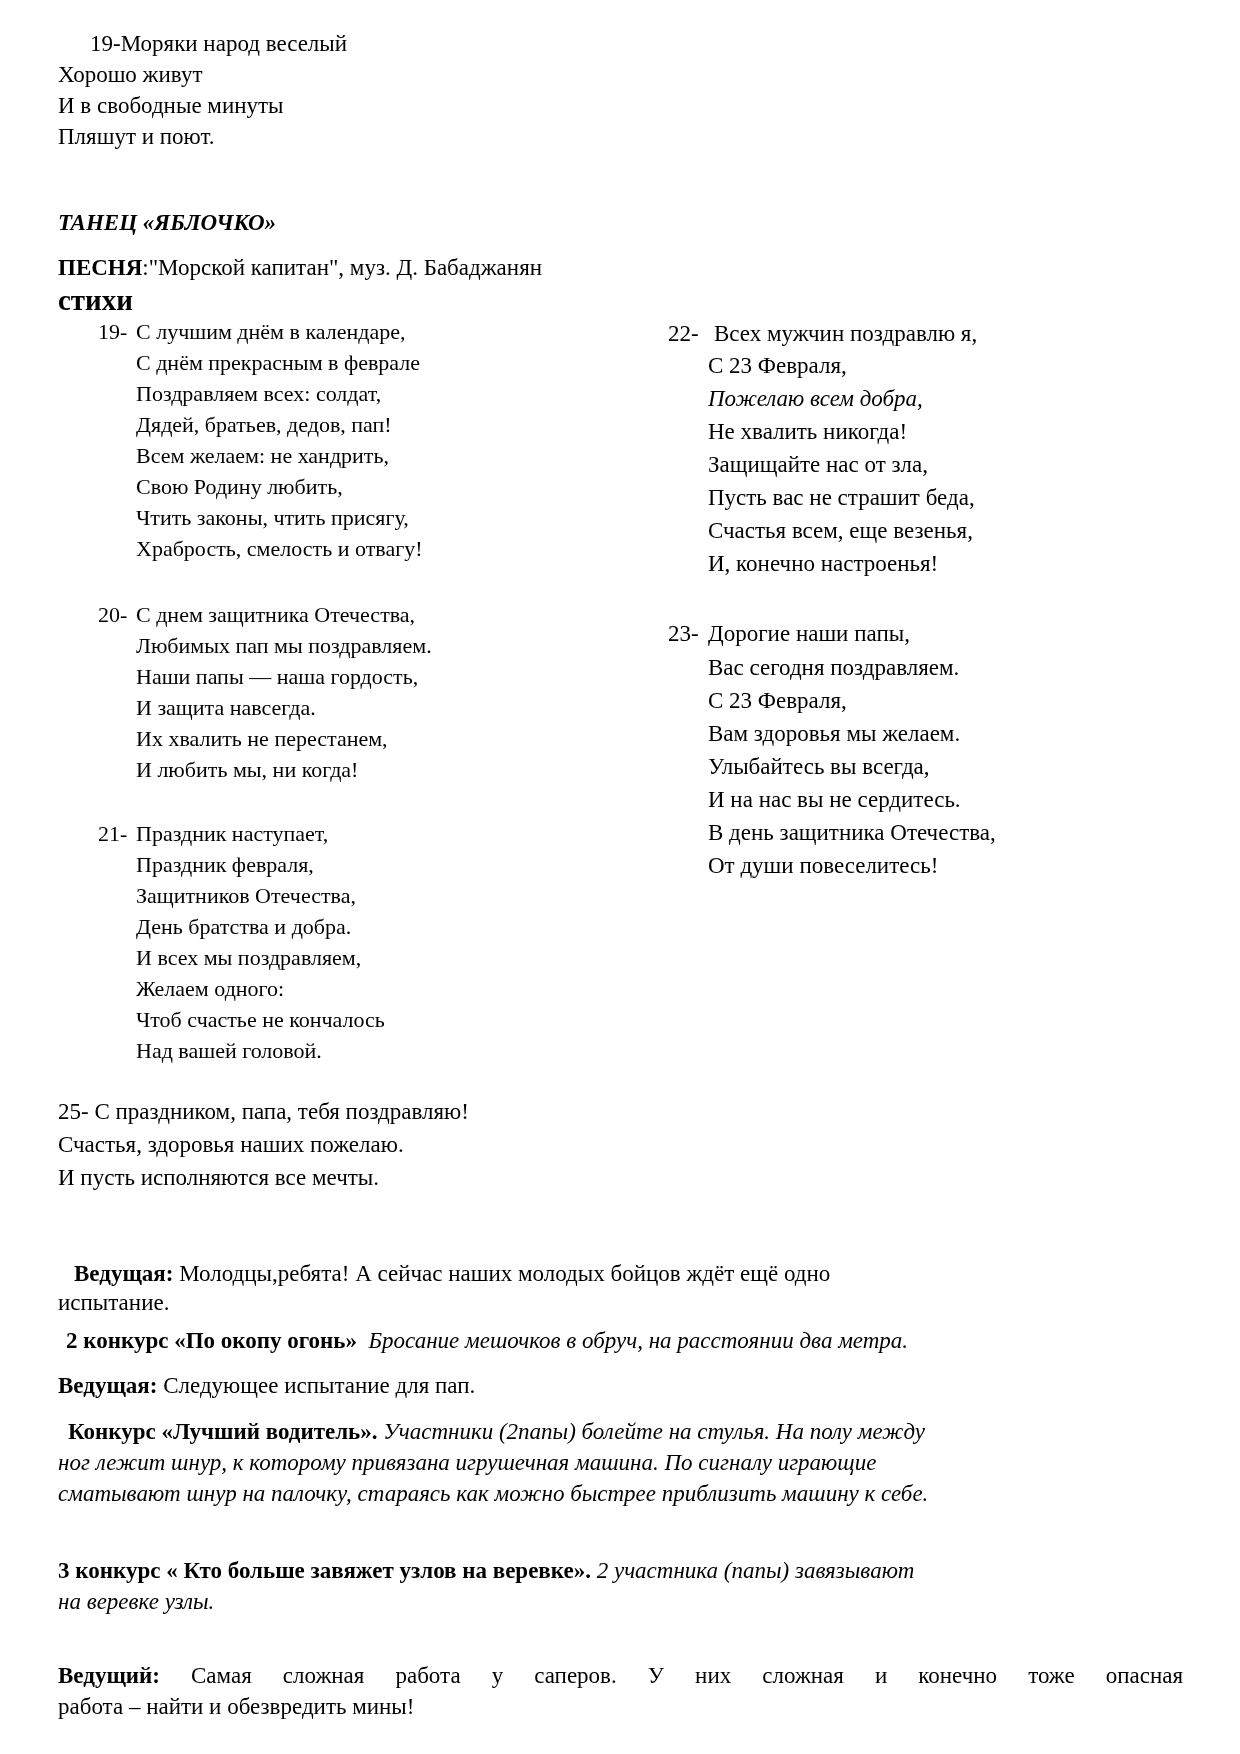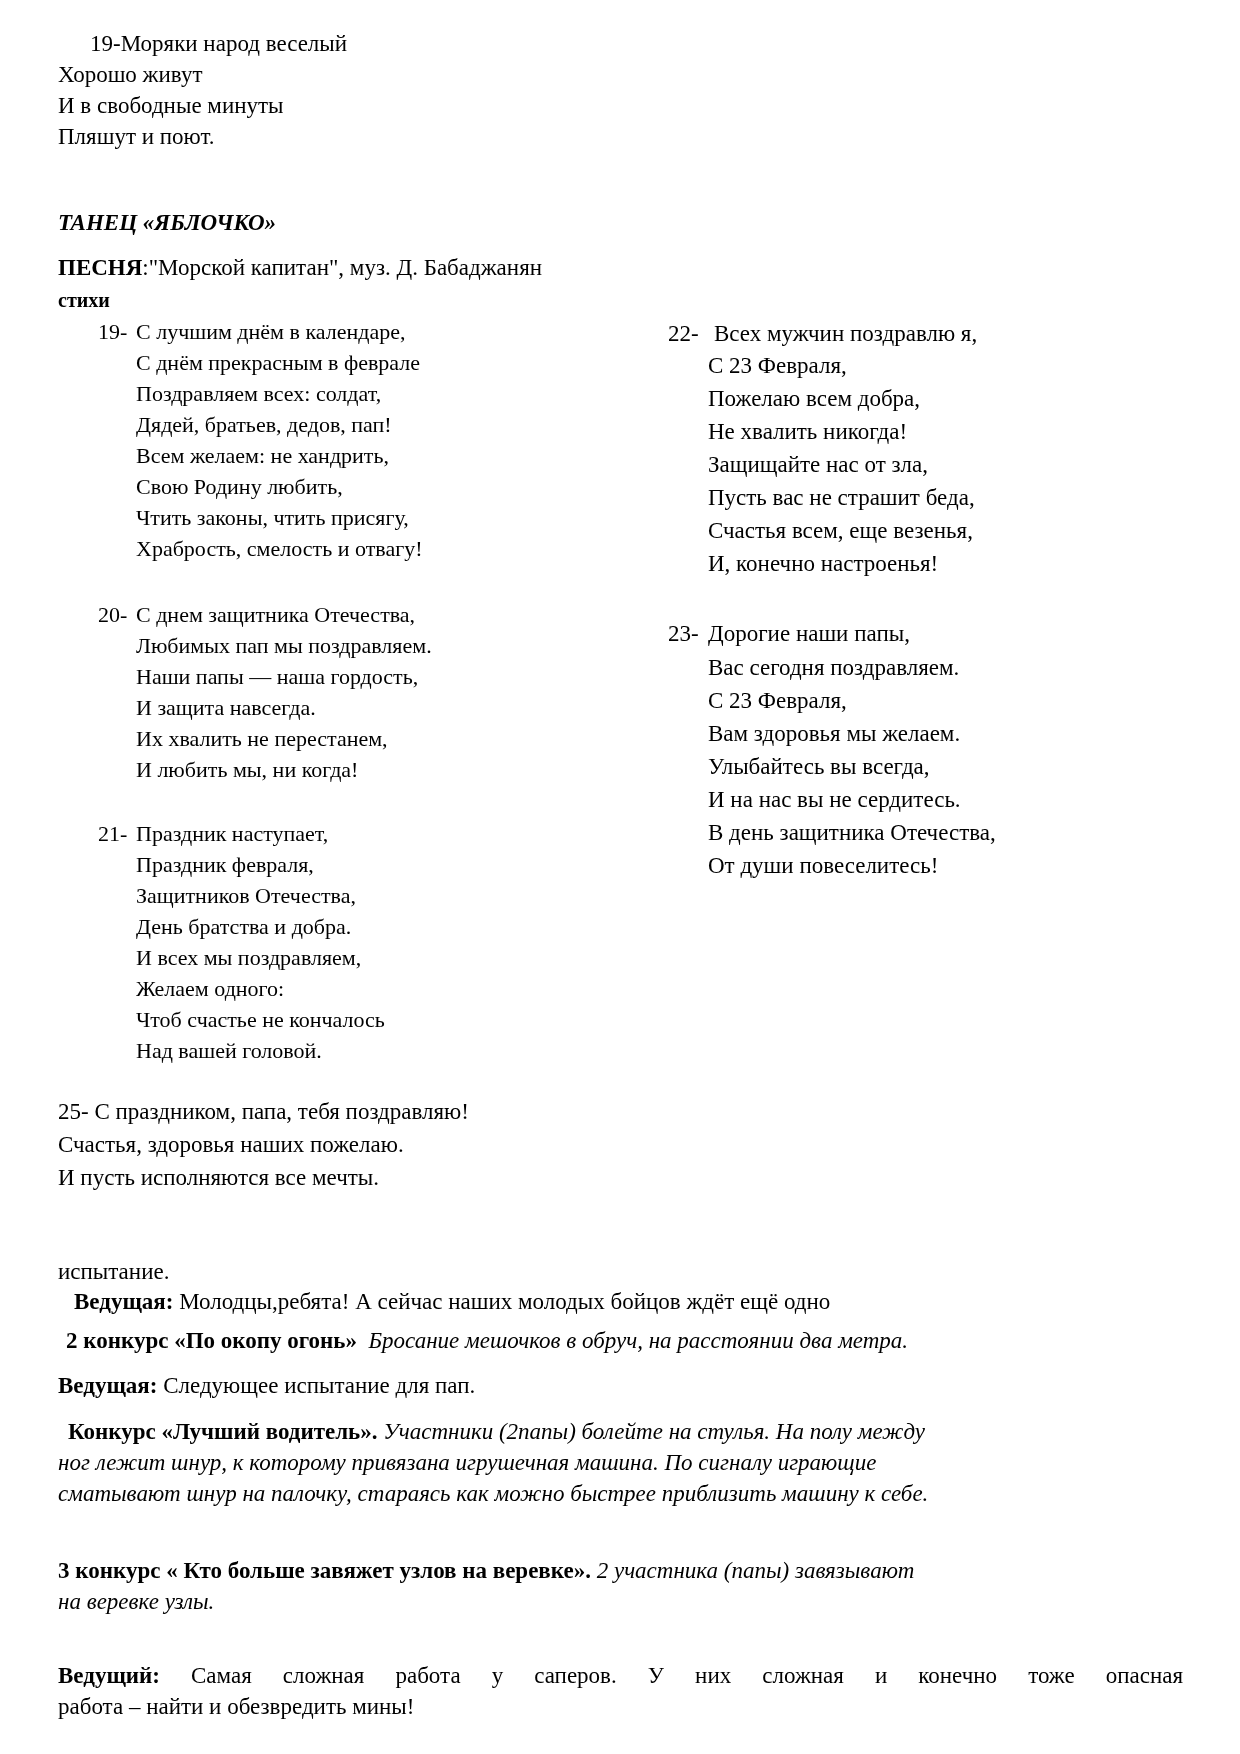--- a/index.html
+++ b/index.html
@@ -27,21 +27,21 @@
   <span class="line">И в свободные минуты</span>
   <span class="line">Пляшут и поют.</span>
 </div>
 
 <div class="abs b i" style="left:58px; top:207px; line-height:31px;">ТАНЕЦ «ЯБЛОЧКО»</div>
 
 <div class="abs" style="left:58px; top:252px; line-height:31px;">
   <span class="b">ПЕСНЯ</span><span>:"Морской капитан", муз. Д. Бабаджанян</span>
 </div>
 
-<div class="abs b" style="left:58px; top:286px; line-height:28px; font-size:20px;">стихи</div>
+<div class="abs b" style="left:58px; top:286px; line-height:28px; font-size:29px;">стихи</div>
 
 <div class="stanza" style="left:98px; top:316px; font-size:22px;">
   <span class="num">19-</span>
   <div class="body" style="left:38px; white-space:nowrap;">
     <span class="sline" style="height:31px;">С лучшим днём в календаре,</span>
     <span class="sline">С днём прекрасным в феврале</span>
     <span class="sline">Поздравляем всех: солдат,</span>
     <span class="sline">Дядей, братьев, дедов, пап!</span>
     <span class="sline">Всем желаем: не хандрить,</span>
     <span class="sline">Свою Родину любить,</span>
@@ -74,21 +74,21 @@
     <span class="sline">Чтоб счастье не кончалось</span>
     <span class="sline">Над вашей головой.</span>
   </div>
 </div>
 
 <div class="stanza" style="left:668px; top:318px; font-size:23px;">
   <span class="num">22-</span>
   <div class="body" style="left:40px; white-space:nowrap;">
     <span class="sline" style="padding-left:6px;">Всех мужчин поздравлю я,</span>
     <span class="sline" style="height:33px;line-height:33px;">С 23 Февраля,</span>
-    <span class="sline" style="height:33px;line-height:33px;">Пожелаю всем добра,</span>
+    <span class="sline" style="height:33px;line-height:33px;font-style:italic;">Пожелаю всем добра,</span>
     <span class="sline" style="height:33px;line-height:33px;">Не хвалить никогда!</span>
     <span class="sline" style="height:33px;line-height:33px;">Защищайте нас от зла,</span>
     <span class="sline" style="height:33px;line-height:33px;">Пусть вас не страшит беда,</span>
     <span class="sline" style="height:33px;line-height:33px;">Счастья всем, еще везенья,</span>
     <span class="sline" style="height:33px;line-height:33px;">И, конечно настроенья!</span>
   </div>
 </div>
 
 <div class="stanza" style="left:668px; top:618px; font-size:23px;">
   <span class="num">23-</span>
@@ -104,22 +104,22 @@
   </div>
 </div>
 
 <div class="abs" style="left:58px; top:1095px;">
   <span class="line" style="height:33px;line-height:33px;"><span>25-</span> <span>С праздником, папа, тебя поздравляю!</span></span>
   <span class="line" style="height:33px;line-height:33px;">Счастья, здоровья наших пожелаю.</span>
   <span class="line" style="height:33px;line-height:33px;">И пусть исполняются все мечты.</span>
 </div>
 
 <div class="abs" style="left:58px; top:1258px;">
+  <span class="line" style="padding-left:16px;"><span class="b">Ведущая:</span><span> Молодцы,ребята!  А сейчас наших молодых бойцов  ждёт   ещё одно</span></span>
   <span class="line" style="height:28px;line-height:28px;">испытание.</span>
-  <span class="line" style="padding-left:16px;"><span class="b">Ведущая:</span><span> Молодцы,ребята!  А сейчас наших молодых бойцов  ждёт   ещё одно</span></span>
 </div>
 
 <div class="abs" style="left:66px; top:1325px; line-height:31px;">
   <span class="b">2 конкурс «По окопу огонь»</span>&nbsp; <span class="i">Бросание мешочков в обруч, на расстоянии два метра.</span>
 </div>
 
 <div class="abs" style="left:58px; top:1370px; line-height:31px;">
   <span class="b">Ведущая:</span><span> Следующее испытание для пап.</span>
 </div>
 

